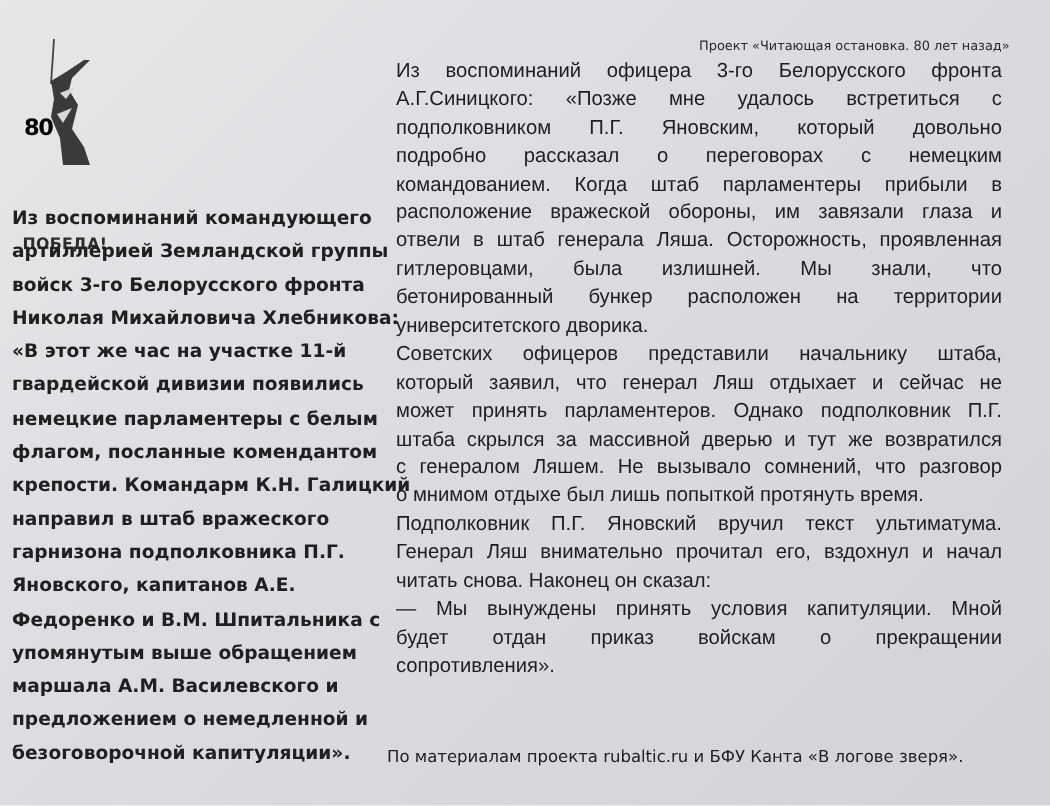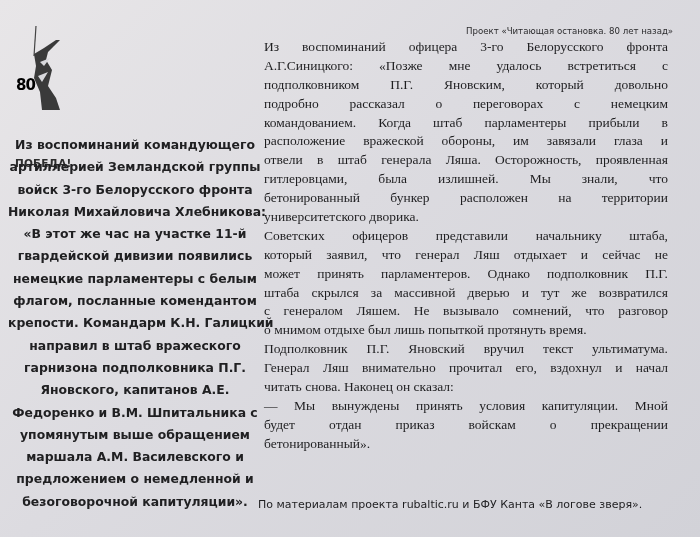--- a/index.html
+++ b/index.html
@@ -23,27 +23,27 @@
       font-size: 15px; color: #000000; letter-spacing: -1px;
     }
     .logo-word {
       position: absolute; left: 15px; top: 109px;
       font-family: "DejaVu Sans", sans-serif; font-weight: bold;
       font-size: 10.5px; color: #2c2c2c; letter-spacing: 0.2px; margin-top: 48px;
     }
     .left-col {
       position: absolute; left: 8px; top: 134px; width: 254px;
       font-family: "DejaVu Sans", sans-serif; font-weight: bold;
-      font-size: 12.4px; line-height: 22.3px; text-align: center;
+      font-size: 12.4px; line-height: 22.3px; 
       color: #202022;
     }
     .left-col .line { display: block; white-space: nowrap; }
     .right-col {
       position: absolute; left: 264px; top: 38px; width: 404px;
-      font-family: Liberation Serif, serif;
+      font-family: Liberation Sans, sans-serif;
       font-size: 13.5px; line-height: 18.9px; color: #1e1e20;
     }
     .right-col .line {
       display: block; white-space: nowrap; text-align: justify;
       text-align-last: justify; height: 18.9px;
     }
     .right-col .line.last { text-align-last: left; }
     .source {
       position: absolute; left: 258px; top: 498px;
       font-size: 11px; color: #1e1e20; white-space: nowrap;
@@ -100,16 +100,16 @@
   <span class="line">который заявил, что генерал Ляш отдыхает и сейчас не</span>
   <span class="line">может принять парламентеров. Однако подполковник П.Г.</span>
   <span class="line">штаба скрылся за массивной дверью и тут же возвратился</span>
   <span class="line">с генералом Ляшем. Не вызывало сомнений, что разговор</span>
   <span class="line last">о мнимом отдыхе был лишь попыткой протянуть время.</span>
   <span class="line">Подполковник П.Г. Яновский вручил текст ультиматума.</span>
   <span class="line">Генерал Ляш внимательно прочитал его, вздохнул и начал</span>
   <span class="line last">читать снова. Наконец он сказал:</span>
   <span class="line">— Мы вынуждены принять условия капитуляции. Мной</span>
   <span class="line">будет отдан приказ войскам о прекращении</span>
-  <span class="line last">бетонированный».</span>
+  <span class="line last">сопротивления».</span>
 </div>
 
 <div class="source">По материалам  проекта rubaltic.ru и БФУ Канта «В логове зверя».</div>
 
 </body></html>

